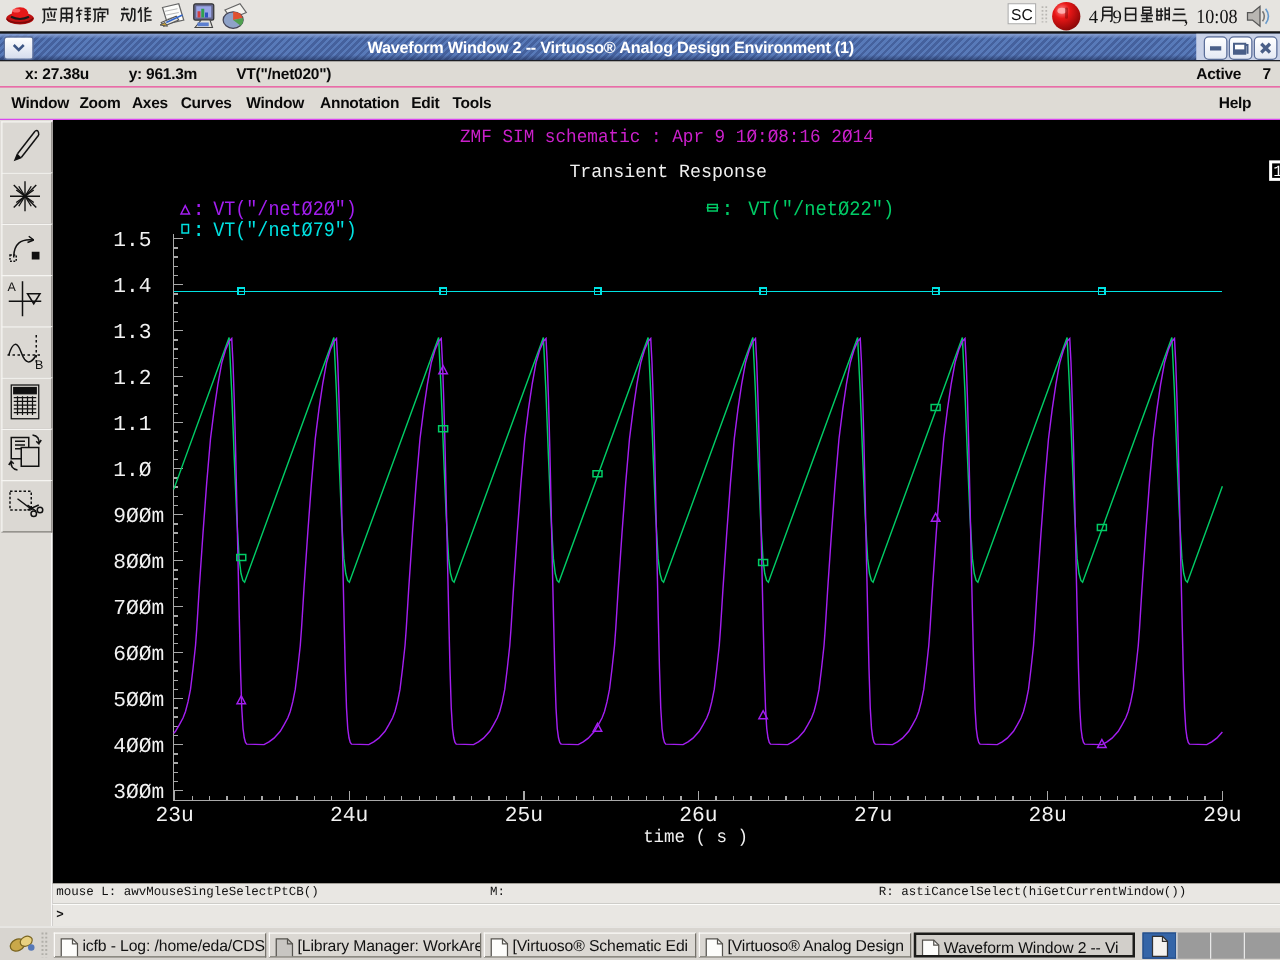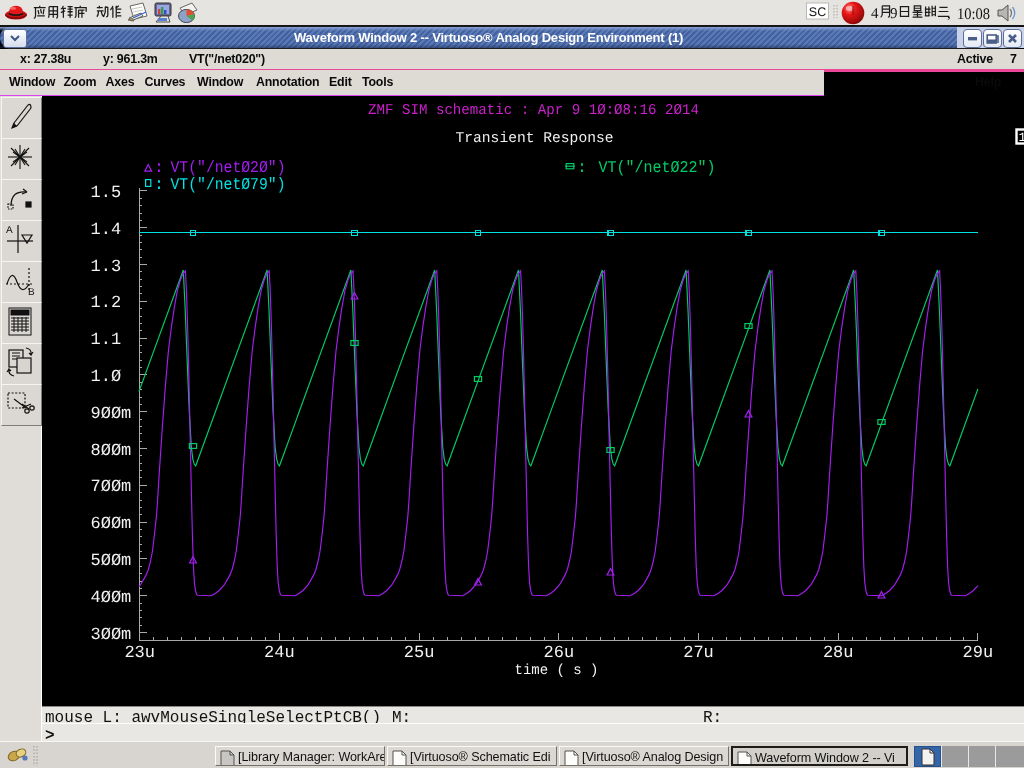--- a/index.html
+++ b/index.html
@@ -1,16 +1,16 @@
 <!DOCTYPE html>
 <html><head><meta charset="utf-8"><style>
 *{margin:0;padding:0;}
 body{width:1024px;height:768px;overflow:hidden;background:#000;position:relative;font-family:"Liberation Sans",sans-serif;-webkit-font-smoothing:antialiased;transform:translateZ(0);will-change:transform;}
 .b{font-family:"Liberation Sans",sans-serif;font-size:12.4px;font-weight:bold;color:#0a0a0a;letter-spacing:-0.2px;}
-.m{font-family:"Liberation Mono",monospace;font-size:16px;color:#111;}
+.m{font-family:"Liberation Mono",monospace;font-size:10px;color:#111;}
 svg text{-webkit-font-smoothing:antialiased;text-rendering:geometricPrecision;}
 *{-webkit-font-smoothing:antialiased;}
 </style></head><body>
 <div style="position:absolute;left:0;top:0;width:1024px;height:27px;background:#e6e4e0;border-bottom:2px solid #141414;box-sizing:border-box;">
     <svg width="1024" height="26" style="position:absolute;left:0;top:0;">
       <g>
         <ellipse cx="16" cy="14.8" rx="11" ry="4.8" fill="#c01212"></ellipse>
         <path d="M5.5 14.5 Q8 17.5 16 17.5 Q24 17.5 26.5 13.8 L27 15 Q24 19 16 19 Q8 19 5 15.5 Z" fill="#7e0808"></path>
         <path d="M8.8 13.2 Q9.2 5.8 16 5.8 Q22.8 5.8 23.2 13.2 Q20 15.4 16 15.4 Q12 15.4 8.8 13.2 Z" fill="#e41818"></path>
         <path d="M8.8 13.4 Q16 17 23.2 13.4" stroke="#1a1a1a" stroke-width="1.7" fill="none"></path>
@@ -88,21 +88,21 @@
       </g>
       <text x="947" y="18" font-family="Liberation Serif" font-size="15" fill="#111">,</text>
       <text x="957" y="18.5" font-family="Liberation Serif" font-size="16" fill="#111" textLength="33" lengthAdjust="spacingAndGlyphs">10:08</text>
       <g transform="translate(997,3)">
         <path d="M1 7 h4 L11 2 V18 L5 13 H1 Z" fill="#b8b6b2" stroke="#555" stroke-width="1"></path>
         <path d="M13 6 Q16 10 13 14" stroke="#777" fill="none" stroke-width="1.3"></path>
         <path d="M15.5 4 Q20 10 15.5 16" stroke="#69c" fill="none" stroke-width="1.3"></path>
       </g>
     </svg>
   </div>
-<div style="position:absolute;left:0;top:26px;width:1024px;height:23px;background:repeating-linear-gradient(135deg,#587ab9 0 2px,#45619d 2px 4px);border-top:1px solid #16181c;border-bottom:1px solid #1c1e24;box-sizing:border-box;border-radius:11px;">
+<div style="position:absolute;left:0;top:26px;width:1024px;height:23px;background:repeating-linear-gradient(135deg,#587ab9 0 2px,#45619d 2px 4px);border-top:1px solid #16181c;border-bottom:1px solid #1c1e24;box-sizing:border-box;">
     <div style="position:absolute;left:0;top:0;width:100%;height:4px;background:linear-gradient(#8aa2d4,rgba(130,160,210,0));"></div>
     <div style="position:absolute;left:0;bottom:0;width:100%;height:4px;background:linear-gradient(rgba(30,50,100,0),rgba(28,42,80,0.55));"></div>
     <div style="position:absolute;left:3px;top:2px;width:22px;height:17px;background:linear-gradient(#ffffff,#d5dced);border:1px solid #5c6f99;border-radius:3px;"><svg width="22" height="17">
         <path d="M7 6 L11 10 L15 6" stroke="#3c5584" stroke-width="2" fill="none"></path>
       </svg></div>
     <div style="position:absolute;left:294px;top:3px;font-family:'Liberation Sans',sans-serif;font-size:13px;font-weight:bold;color:#fff;letter-spacing:-0.2px;">Waveform Window 2 -- Virtuoso® Analog Design Environment (1)</div>
     <div style="position:absolute;right:0;top:0;width:67px;height:21px;background:#c8d1e7;"></div>
     <div style="position:absolute;right:42px;top:2px;width:17px;height:17px;background:linear-gradient(#ffffff,#e4e9f4);border:1px solid #5c6f99;border-radius:4px;"><svg width="17" height="17">
         <rect x="4" y="7" width="9" height="3.4" fill="#4a5f88"></rect>
       </svg></div>
@@ -119,21 +119,21 @@
         </g>
       </svg></div>
   </div>
 <div style="position:absolute;left:0;top:49px;width:1024px;height:20px;background:#dedbd5;border-bottom:3px solid #ec4899;">
     <div style="position:absolute;left:20px;top:3px;" class="b">x: 27.38u</div>
     <div style="position:absolute;left:103px;top:3px;" class="b">y: 961.3m</div>
     <div style="position:absolute;left:189px;top:3px;" class="b">VT("/net020")</div>
     <div style="position:absolute;left:957px;top:3px;" class="b">Active</div>
     <div style="position:absolute;left:1010px;top:3px;" class="b">7</div>
   </div>
-<div style="position:absolute;left:0;top:70px;width:824px;height:25px;background:#dedbd5;border-bottom:3px solid #d946ef;text-decoration:underline;">
+<div style="position:absolute;left:0;top:70px;width:1024px;height:25px;background:#dedbd5;border-bottom:3px solid #d946ef;text-decoration:underline;">
     <div style="position:absolute;left:9px;top:5px;" class="b">Window</div>
     <div style="position:absolute;left:63.5px;top:5px;" class="b">Zoom</div>
     <div style="position:absolute;left:105.5px;top:5px;" class="b">Axes</div>
     <div style="position:absolute;left:144.5px;top:5px;" class="b">Curves</div>
     <div style="position:absolute;left:197px;top:5px;" class="b">Window</div>
     <div style="position:absolute;left:256px;top:5px;" class="b">Annotation</div>
     <div style="position:absolute;left:329px;top:5px;text-align:center;" class="b">Edit</div>
     <div style="position:absolute;left:362px;top:5px;" class="b">Tools</div>
     <div style="position:absolute;left:975px;top:5px;" class="b">Help</div>
   </div>
@@ -405,20 +405,27 @@
     <svg width="30" height="26" style="position:absolute;left:4px;top:1px;">
       <g>
         <ellipse cx="10" cy="13" rx="6" ry="4.5" fill="#caa84a" stroke="#7a6520" transform="rotate(-25 10 13)"></ellipse>
         <ellipse cx="17" cy="10" rx="5" ry="3.8" fill="#e8d080" stroke="#7a6520" transform="rotate(-25 17 10)"></ellipse>
         <circle cx="21" cy="15" r="2.6" fill="#5578b8"></circle>
       </g>
     </svg>
     <svg width="10" height="27" style="position:absolute;left:31px;top:0;">
       <path d="M3 4 v20 M6 4 v20" stroke="#b0aea8" stroke-width="1.6" stroke-dasharray="1.5 1.8"></path>
     </svg>
+    <div style="position:absolute;left:43px;top:4px;width:170px;height:20px;border-top:1px solid #fbfaf8;border-left:1px solid #fbfaf8;border-right:1px solid #737068;border-bottom:1px solid #737068;background:#dbd8d3;box-sizing:border-box;overflow:hidden;">
+      <svg width="15" height="17" style="position:absolute;left:4px;top:3px;">
+        <path d="M1 1 h9 l4 4 v11 h-13 Z" fill="#fdfdfb" stroke="#55534e" stroke-width="1"></path>
+        <path d="M10 1 v4 h4" fill="none" stroke="#55534e" stroke-width="1"></path>
+      </svg>
+      <span style="position:absolute;left:22px;top:3px;font-family:'Liberation Sans',sans-serif;font-size:12.6px;color:#111;white-space:nowrap;letter-spacing:-0.1px;">icfb - Log: /home/eda/CDS</span>
+    </div>
     <div style="position:absolute;left:215px;top:4px;width:170px;height:20px;border-top:1px solid #fbfaf8;border-left:1px solid #fbfaf8;border-right:1px solid #737068;border-bottom:1px solid #737068;background:#dbd8d3;box-sizing:border-box;overflow:hidden;">
       <svg width="15" height="17" style="position:absolute;left:4px;top:3px;">
         <path d="M1 1 h9 l4 4 v11 h-13 Z" fill="#c8c6c2" stroke="#55534e" stroke-width="1"></path>
         <path d="M10 1 v4 h4" fill="none" stroke="#55534e" stroke-width="1"></path>
       </svg>
       <span style="position:absolute;left:22px;top:3px;font-family:'Liberation Sans',sans-serif;font-size:12.6px;color:#111;white-space:nowrap;letter-spacing:-0.1px;">[Library Manager: WorkArea</span>
     </div>
     <div style="position:absolute;left:387px;top:4px;width:170px;height:20px;border-top:1px solid #fbfaf8;border-left:1px solid #fbfaf8;border-right:1px solid #737068;border-bottom:1px solid #737068;background:#dbd8d3;box-sizing:border-box;overflow:hidden;">
       <svg width="15" height="17" style="position:absolute;left:4px;top:3px;">
         <path d="M1 1 h9 l4 4 v11 h-13 Z" fill="#fdfdfb" stroke="#55534e" stroke-width="1"></path>

